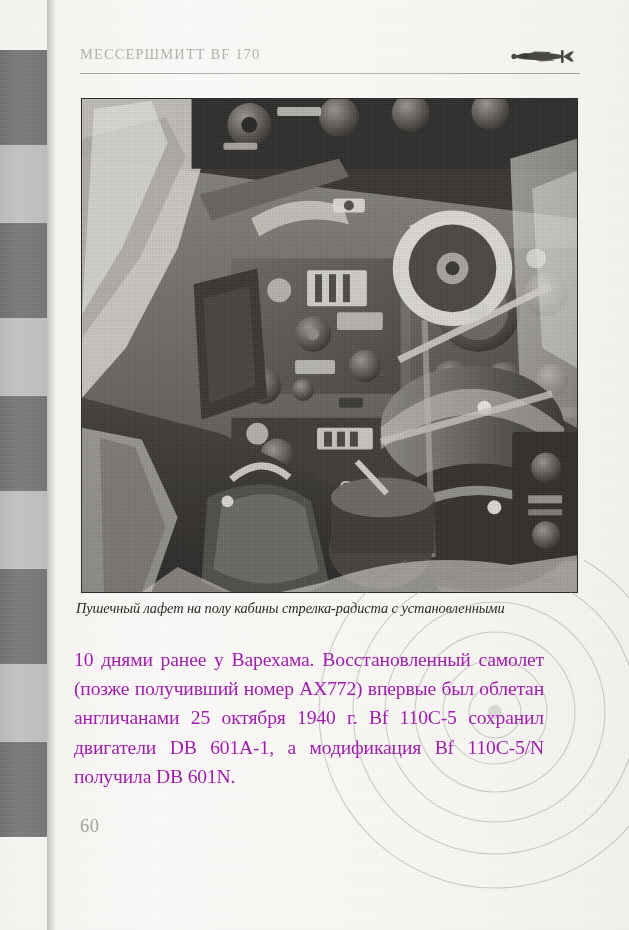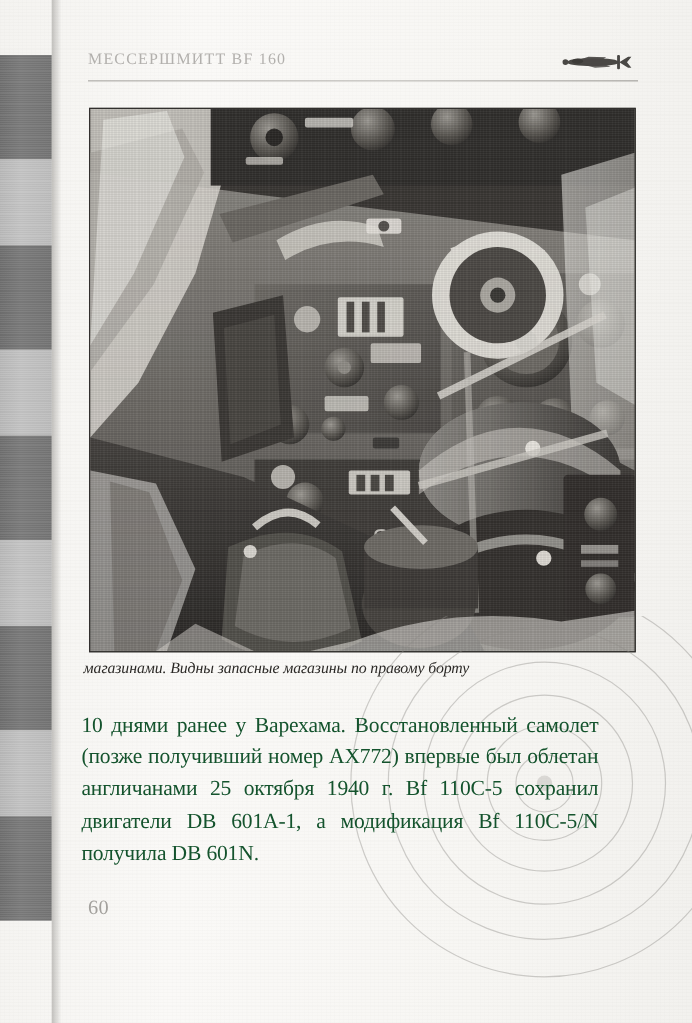--- a/index.html
+++ b/index.html
@@ -65,21 +65,21 @@
   
   #caption{
     position:absolute;left:76px;top:600px;width:505px;
     font-style:italic;font-size:14.4px;line-height:16.5px;
     color:#2b2926;letter-spacing:-.1px;
   }
 
   
   #body{position:absolute;left:74px;top:645px;width:470px;}
   .para{
-    font-size:19.6px;line-height:29.2px;color:#14532d;
+    font-size:19.6px;line-height:29.2px;color:#a21caf;
     text-align:justify;margin:0;letter-spacing:-.15px;
   }
   .para.indent{text-indent:31px;}
 
   
   #watermark{
     position:absolute;left:300px;top:560px;width:329px;height:330px;
     pointer-events:none;opacity:.55;
   }
 
@@ -105,21 +105,21 @@
   <div class="scan-band dark" style="top:223px;height:95px;"></div>
   <div class="scan-band light" style="top:318px;height:78px;"></div>
   <div class="scan-band dark" style="top:396px;height:95px;"></div>
   <div class="scan-band light" style="top:491px;height:78px;"></div>
   <div class="scan-band dark" style="top:569px;height:95px;"></div>
   <div class="scan-band light" style="top:664px;height:78px;"></div>
   <div class="scan-band dark" style="top:742px;height:95px;"></div>
 </div>
 <div id="scan-edge-shadow"></div>
 
-<div id="head-text">МЕССЕРШМИТТ BF 160</div>
+<div id="head-text">МЕССЕРШМИТТ BF 170</div>
 <div id="head-rule"></div>
 <svg id="head-plane" viewBox="0 0 78 22">
   <g fill="#4a4845">
     <ellipse cx="34" cy="10.5" rx="24" ry="3.6"></ellipse>
     <path d="M16 10.2 L30 5.6 L46 6.0 L40 10.2 Z" opacity=".92"></path>
     <path d="M20 11.4 L36 15.6 L50 14.6 L42 11.2 Z" opacity=".85"></path>
     <path d="M58 10.5 l8 -5 l3 0 l-4 5 l4 5 l-3 0 z"></path>
     <rect x="56" y="4" width="2.6" height="13" rx="1"></rect>
     <ellipse cx="20" cy="9.6" rx="5" ry="2.4" fill="#3d3b38"></ellipse>
     <circle cx="9" cy="10.4" r="2.6"></circle>
@@ -284,21 +284,21 @@
     <path d="M240 486 Q330 452 430 468 L497 458 V495 H200 Z" fill="#e9e7e2" opacity=".55"></path>
     <path d="M96 470 L150 495 H60 Z" fill="#d9d6d0" opacity=".5"></path>
 
     <rect width="497" height="495" fill="none"></rect>
     <path d="M0 0 H497 V495 H0 Z" fill="url(#gBack)" opacity="0"></path>
   </svg>
   <div id="photo-noise"></div>
 </div>
 
 <div id="caption">
-  <div>магазинами. Видны запасные магазины  по правому борту</div>
+  <div>Пушечный лафет на полу кабины стрелка-радиста с установленными</div>
 </div>
 
 <svg id="watermark" viewBox="0 0 329 330">
   <g fill="none" stroke="#8e8c88" stroke-width="1.1" opacity=".75">
     <circle cx="195" cy="152" r="26"></circle>
     <circle cx="195" cy="152" r="52"></circle>
     <circle cx="195" cy="152" r="80"></circle>
     <circle cx="195" cy="152" r="110"></circle>
     <circle cx="195" cy="152" r="142"></circle>
     <circle cx="195" cy="152" r="176"></circle>

